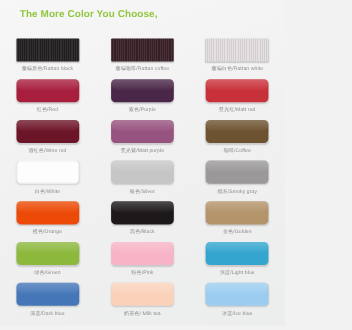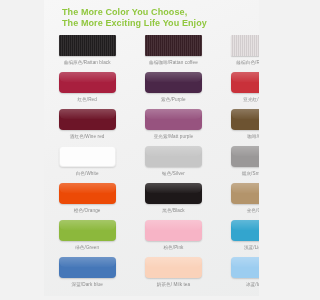--- a/index.html
+++ b/index.html
@@ -12,21 +12,20 @@
     overflow: hidden;
     background: #f2f2f2;
     font-family: "Liberation Sans", sans-serif;
   }
   #page {
     position: relative;
     width: 259px;
     height: 296px;
     background: linear-gradient(160deg, #f7f7f7 0%, #f1f1f1 45%, #eceded 100%);
     box-sizing: border-box;
-    margin-left: 44px;
   }
   .headline {
     position: absolute;
     left: 18px;
     top: 7px;
     line-height: 10.5px;
     letter-spacing: 0.1px;
   }
   .headline .line {
     display: block;
@@ -97,21 +96,20 @@
     transform: scale(1);
   }
 </style>
 </head>
 <body>
 
 <div id="page" style="--bg: #f1f1f1;">
 
   <div class="headline">
     <span class="line">The More Color You Choose,</span>
-    <span class="line">The More Exciting Life You Enjoy</span>
   </div>
 
   <div class="grid">
       <div class="cell">
         <div class="swatch flat weave" style="background: rgb(34, 31, 32);"></div>
         <div class="caption" style="color: rgb(139, 139, 139);">藤编原色/Rattan black</div>
       </div>
       <div class="cell">
         <div class="swatch flat weave" style="background: rgb(58, 33, 40);"></div>
         <div class="caption" style="color: rgb(139, 139, 139);">藤编咖啡/Rattan coffee</div>

